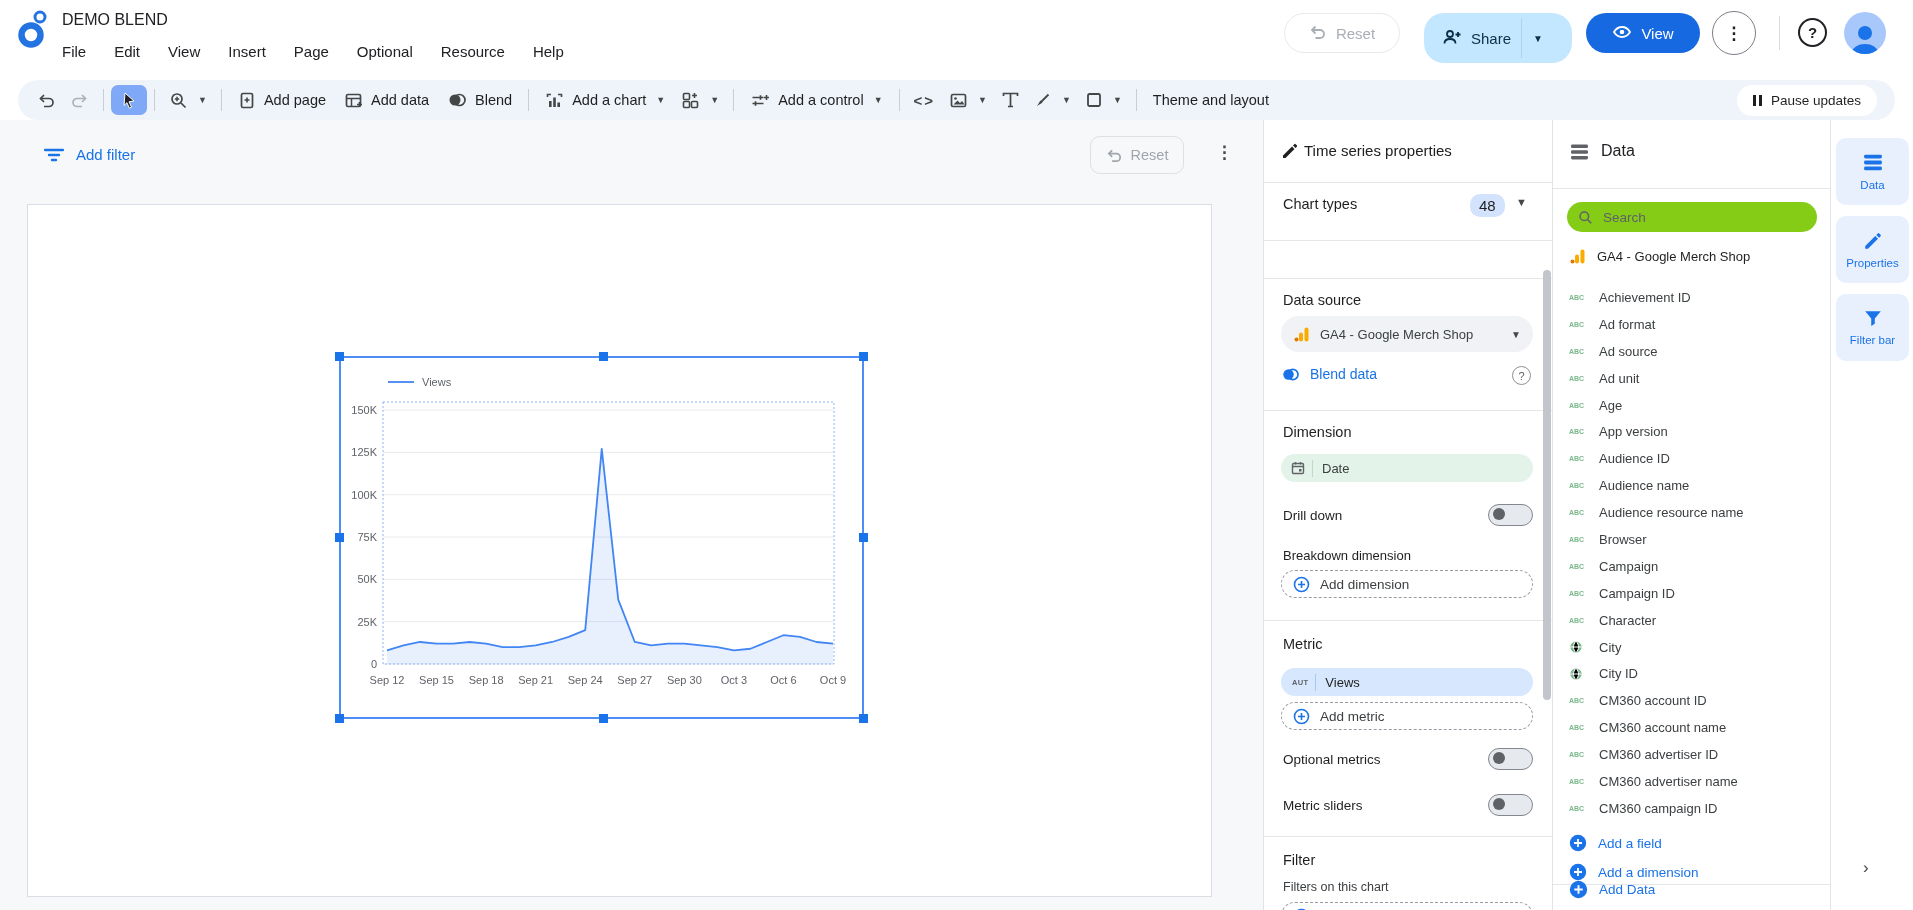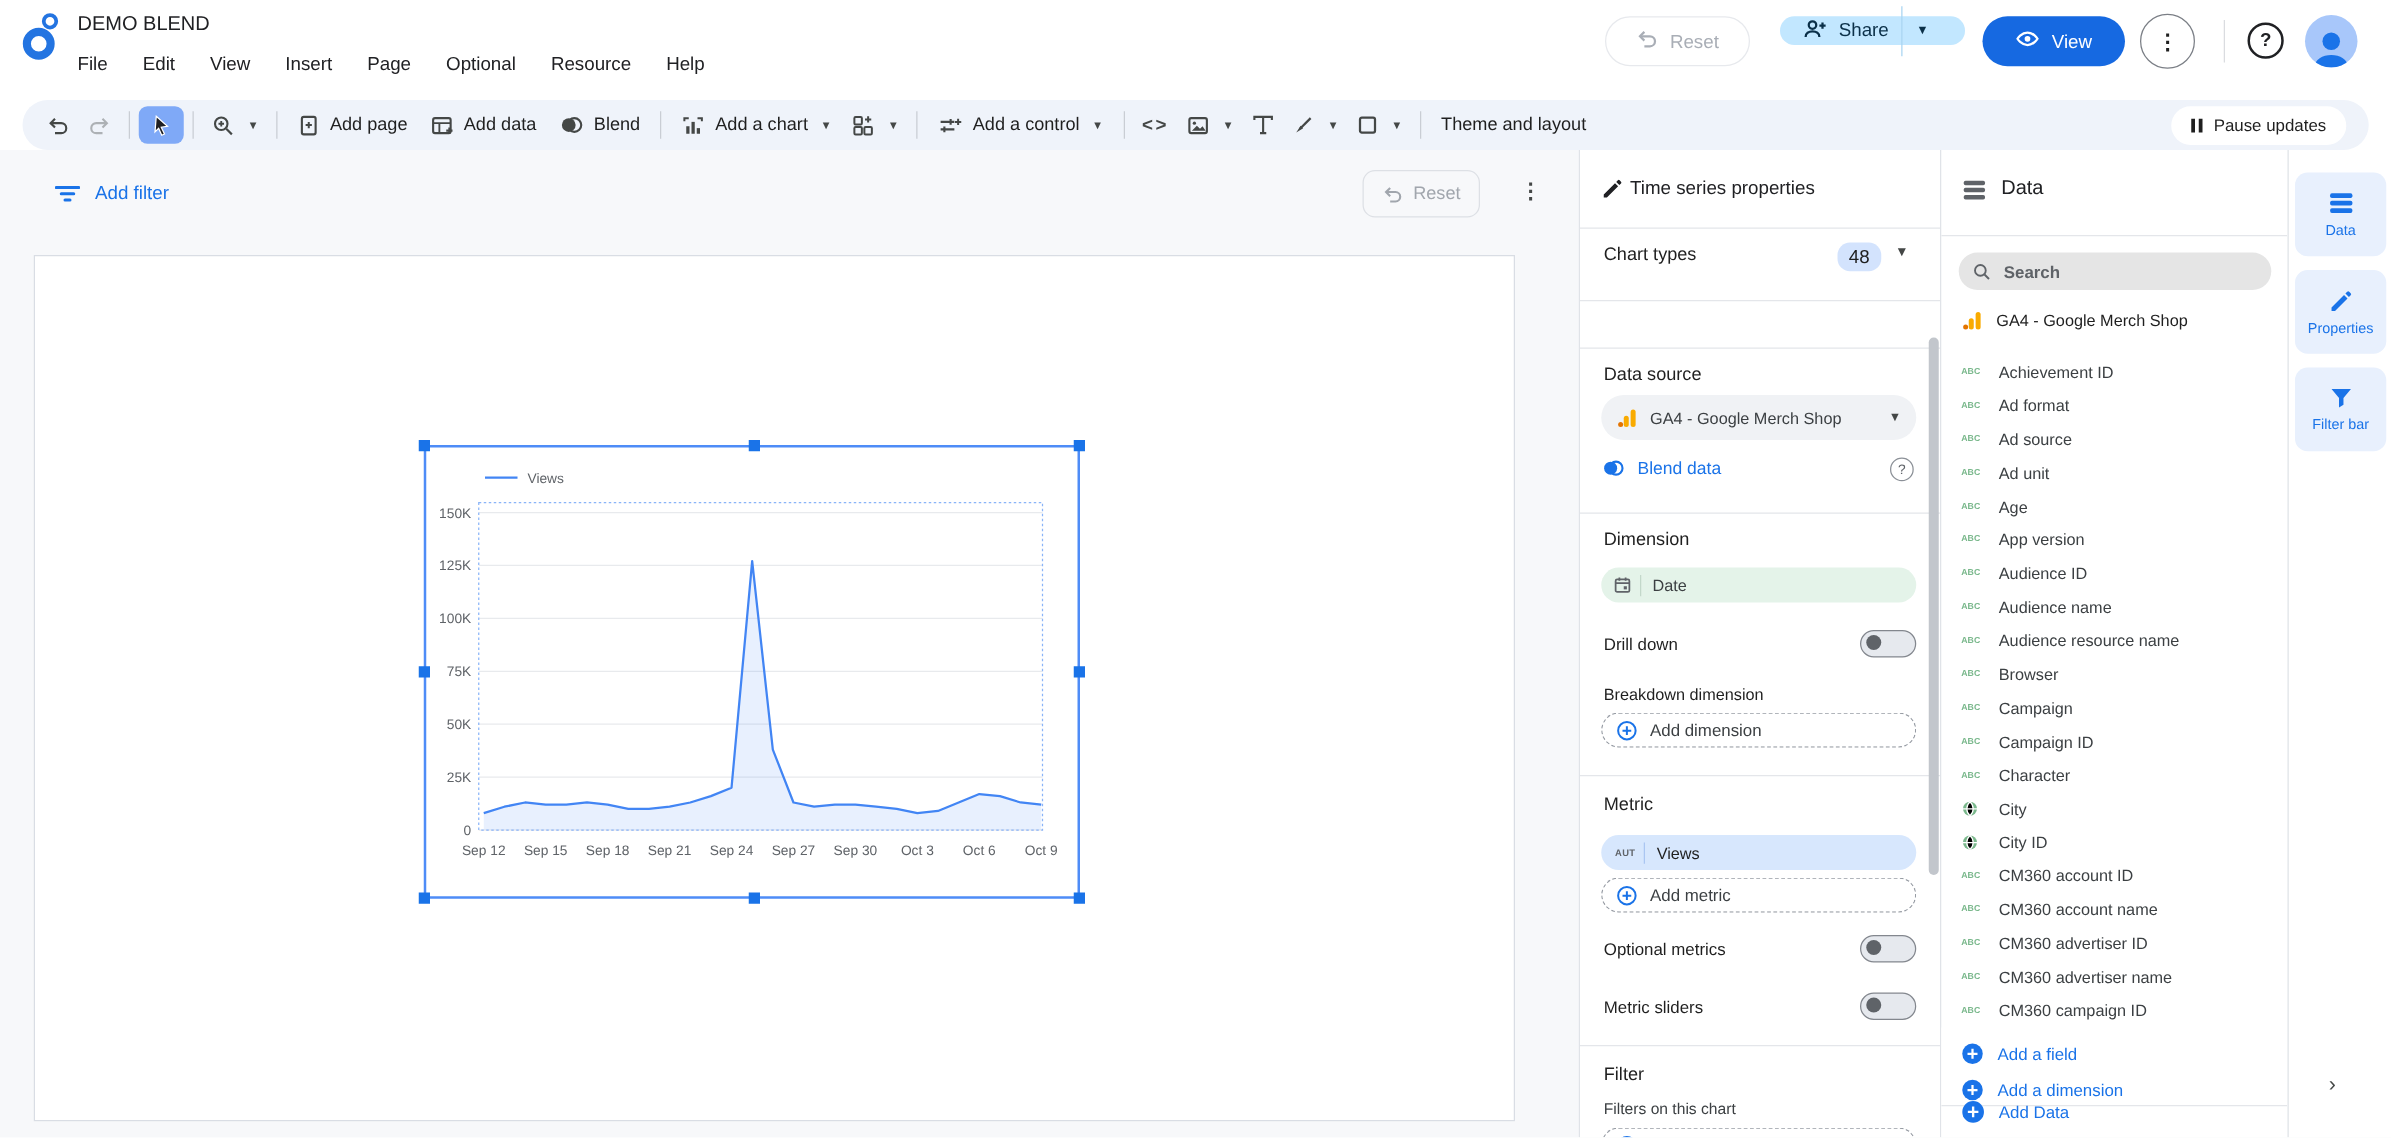--- a/index.html
+++ b/index.html
@@ -8,21 +8,21 @@
   .abs { position:absolute; }
 
   
   .topbar { position:absolute; left:0; top:0; width:1913px; height:120px; background:#fff; }
   .logo { position:absolute; left:16px; top:8px; }
   .title { position:absolute; left:62px; top:11px; font-size:16px; font-weight:500; color:#202124; }
   .menus { position:absolute; left:48px; top:40px; display:flex; }
   .menu-item { padding:3px 14px; font-size:15px; color:#202124; cursor:default; }
   .pill { display:flex; align-items:center; justify-content:center; gap:9px; border-radius:20px; font-size:15px; font-weight:500; }
   .btn-reset-top { left:1284px; top:13px; width:116px; height:40px; border:1px solid #e7e9ed; color:#a9aeb6; }
-  .btn-share { left:1424px; top:13px; width:148px; height:23px; background:#c2e7ff; color:#0b3049; }
+  .btn-share { left:1424px; top:13px; width:148px; height:50px; background:#c2e7ff; color:#0b3049; }
   .share-main { display:flex; align-items:center; gap:9px; padding:0 10px 0 18px; height:100%; }
   .share-sep { width:1px; height:40px; background:#a9d5f2; }
   .share-caret { width:32px; height:100%; display:flex; align-items:center; justify-content:center; font-size:10px; color:#0b3049; }
   .btn-view { left:1586px; top:13px; width:114px; height:40px; background:#1669e1; color:#fff; }
   .btn-kebab { left:1712px; top:11px; width:44px; height:44px; border:1px solid #7b7f86; border-radius:50%; display:flex; align-items:center; justify-content:center; }
   .kebab-dots { font-size:17px; font-weight:700; color:#1f1f1f; letter-spacing:0; }
   .top-divider { left:1779px; top:16px; width:1px; height:34px; background:#dadce0; }
   .help-circle { left:1798px; top:18px; width:29px; height:29px; border:2.2px solid #202124; border-radius:50%; display:flex; align-items:center; justify-content:center; font-size:15px; font-weight:700; color:#202124; }
   .avatar { left:1844px; top:12px; width:42px; height:42px; border-radius:50%; background:#a8c7fa; overflow:hidden; display:flex; align-items:flex-end; justify-content:center; }
 
@@ -73,21 +73,21 @@
   .chip-blue .v-div { background:#aac6f2; }
   .aut { font-size:7.5px; font-weight:800; color:#5f6368; margin-left:11px; letter-spacing:.3px; }
   .dashed-pill { position:absolute; left:17px; width:252px; height:28px; border:1px dashed #979ca4; border-radius:14px; display:flex; align-items:center; gap:10px; padding:0 11px; font-size:13.5px; color:#3c4043; }
   .row-label { position:absolute; left:19px; font-size:13.5px; color:#1f1f1f; }
   .toggle { position:absolute; left:224px; width:45px; height:22px; border:1.6px solid #83878e; border-radius:12px; background:#e6e9ee; }
   .toggle .knob { position:absolute; left:4px; top:3.4px; width:12px; height:12px; border-radius:50%; background:#5f6368; }
   .scrollthumb { position:absolute; right:1px; top:150px; width:8px; height:430px; background:#c2c6cc; border-radius:4px; }
 
   .datapanel { position:absolute; left:1552px; top:120px; width:278px; height:790px; background:#fff; border-left:1px solid #e0e3e8; overflow:hidden; }
   .dp-title { position:absolute; left:48px; top:22px; font-size:16px; font-weight:500; color:#202124; }
-  .search-box { position:absolute; left:14px; top:82px; width:250px; height:30px; background:#e5e5e5; border-radius:15px; display:flex; align-items:center; gap:10px; padding:0 11px; font-size:13.5px; color:#5f6368;font-weight:bold; }
+  .search-box { position:absolute; left:14px; top:82px; width:250px; height:30px; background:#84cc16; border-radius:15px; display:flex; align-items:center; gap:10px; padding:0 11px; font-size:13.5px; color:#5f6368; }
   .dp-src { position:absolute; left:16px; top:128px; display:flex; align-items:center; gap:11px; font-size:13px; color:#1f1f1f; }
   .field-list { position:absolute; left:0; top:164px; width:100%; height:538px; overflow:hidden; }
   .field-row { display:flex; align-items:center; gap:9px; height:26.9px; padding-left:16px; }
   .abc { width:21px; font-size:7px; font-weight:700; color:#7ab88c; letter-spacing:0; flex:none; }
   .gicon { width:21px; flex:none; display:flex; }
   .field-name { font-size:13px; color:#3c4043;text-align:center; }
   .dp-bottom { position:absolute; left:0; top:702px; width:100%; height:88px; background:#fff; }
   .dp-link { position:absolute; left:16px; display:flex; align-items:center; gap:11px; color:#1a73e8; font-size:13.5px; font-weight:500; }
 
   .rail { position:absolute; left:1830px; top:120px; width:83px; height:790px; background:#fff; border-left:1px solid #e0e3e8; }

